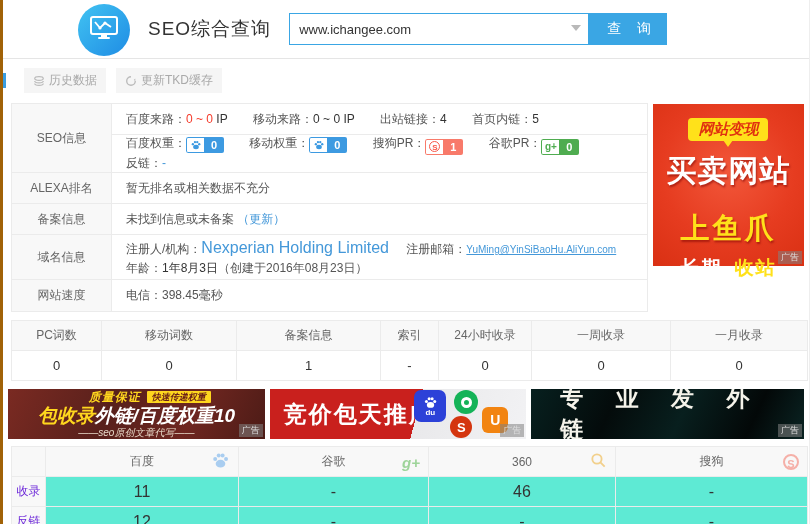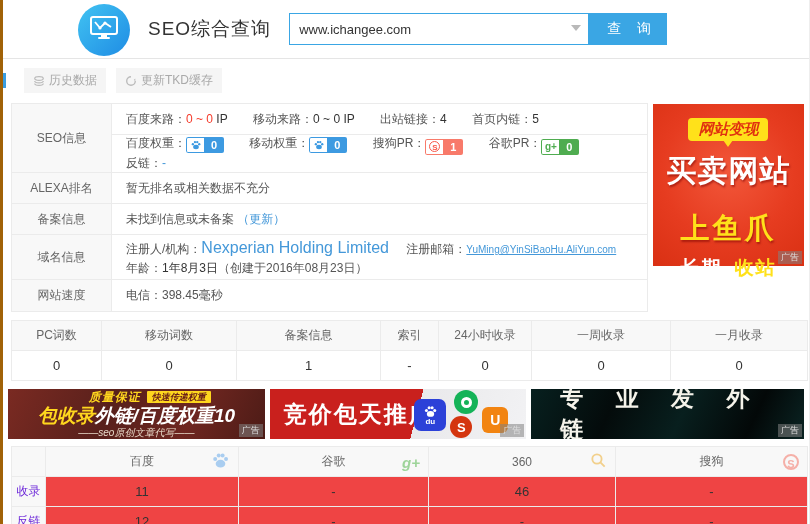--- a/index.html
+++ b/index.html
@@ -69,34 +69,34 @@
   .b1-top { display:flex; align-items:center; gap:6px; font-style:italic; font-weight:bold;margin-left:27px; }
   .b1-tag1 { color:#ffd71e; font-size:12px; letter-spacing:1px; }
   .b1-tag2 { background:#ffd71e; color:#6a1f17; font-size:9px; padding:0 5px; line-height:12px; border-radius:1px; }
   .b1-main { font-size:19px; font-weight:bold; font-style:italic; color:#fff; line-height:20px; white-space:nowrap; }
   .b1-main .hl { color:#ffd71e;text-align:center; }
   .b1-sub { color:#e8d9c8; font-size:10px; font-style:italic; }
   .banner2 { background:linear-gradient(105deg,#c9201d 0%,#c9201d 57%,#e9e9eb 57%,#f2f2f4 100%); display:flex; align-items:center; }
   .b2-text { color:#fff; font-size:23px; font-family:"Liberation Serif",serif; font-weight:bold; letter-spacing:2px; margin-left:14px; }
   .b2-icons { position:absolute; right:12px; top:0; width:100px; height:50px; }
   .app-ic { position:absolute; display:flex; align-items:center; justify-content:center; color:#fff; font-weight:bold; }
-  .ic-baidu { left:0; top:10px; width:32px; height:32px; background:#2c41d8; border-radius:7px; flex-direction:column; font-size:8px; line-height:7px; }
+  .ic-baidu { left:0; top:1px; width:32px; height:32px; background:#2c41d8; border-radius:7px; flex-direction:column; font-size:8px; line-height:7px; }
   .ic-360 { left:40px; top:1px; width:24px; height:24px; background:#15b358; border-radius:50%; font-size:13px; }
   .ic-360 span { display:inline-block; width:11px; height:11px; border:3px solid #fff; border-radius:50%; }
   .ic-sogou { left:36px; top:27px; width:22px; height:22px; background:#d4350f; border-radius:50%; font-size:13px; }
   .ic-uc { left:68px; top:18px; width:26px; height:26px; background:#f28411; border-radius:6px; font-size:14px; }
   .banner3 { background:linear-gradient(115deg,#07201f 0%,#040b0b 30%,#081f1e 55%,#030808 80%,#0a2423 100%); display:flex; align-items:center; justify-content:center;padding-left:16px; }
   .b3-text { color:#f5f3ea; font-size:23px; font-weight:bold; letter-spacing:13px; padding-left:13px; }
 
   
   .engine-table { border-collapse:collapse; width:797px; margin:7px 5px 0 8px; table-layout:fixed; }
   .engine-table th, .engine-table td { border:1px solid #ebebeb; font-weight:normal; height:30px; }
   .engine-table th { background:#f8f8f8; color:#666; font-size:12px; position:relative; }
   .engine-table th .eng-ic { position:absolute; right:8px; top:50%; transform:translateY(-50%); }
-  .engine-table td { text-align:center; color:#333; font-size:13px; background:#ef4444; }
+  .engine-table td { text-align:center; color:#333; font-size:16px; background:#5eead4; }
   .engine-table td.rl { background:#f8f8f8; color:#6d28d9; font-size:12px; }
   .col-lbl { width:34px; }
   .gplus { font-size:15px; font-weight:bold; font-style:italic; }
   .eng-s { display:inline-block; width:16px; height:16px; border:2px solid #f5b0a8; border-radius:50%; color:#f5b0a8; font-size:11px; line-height:16px; text-align:center; font-weight:bold; }
 </style>
 </head>
 <body>
 
 <div class="page">
 

